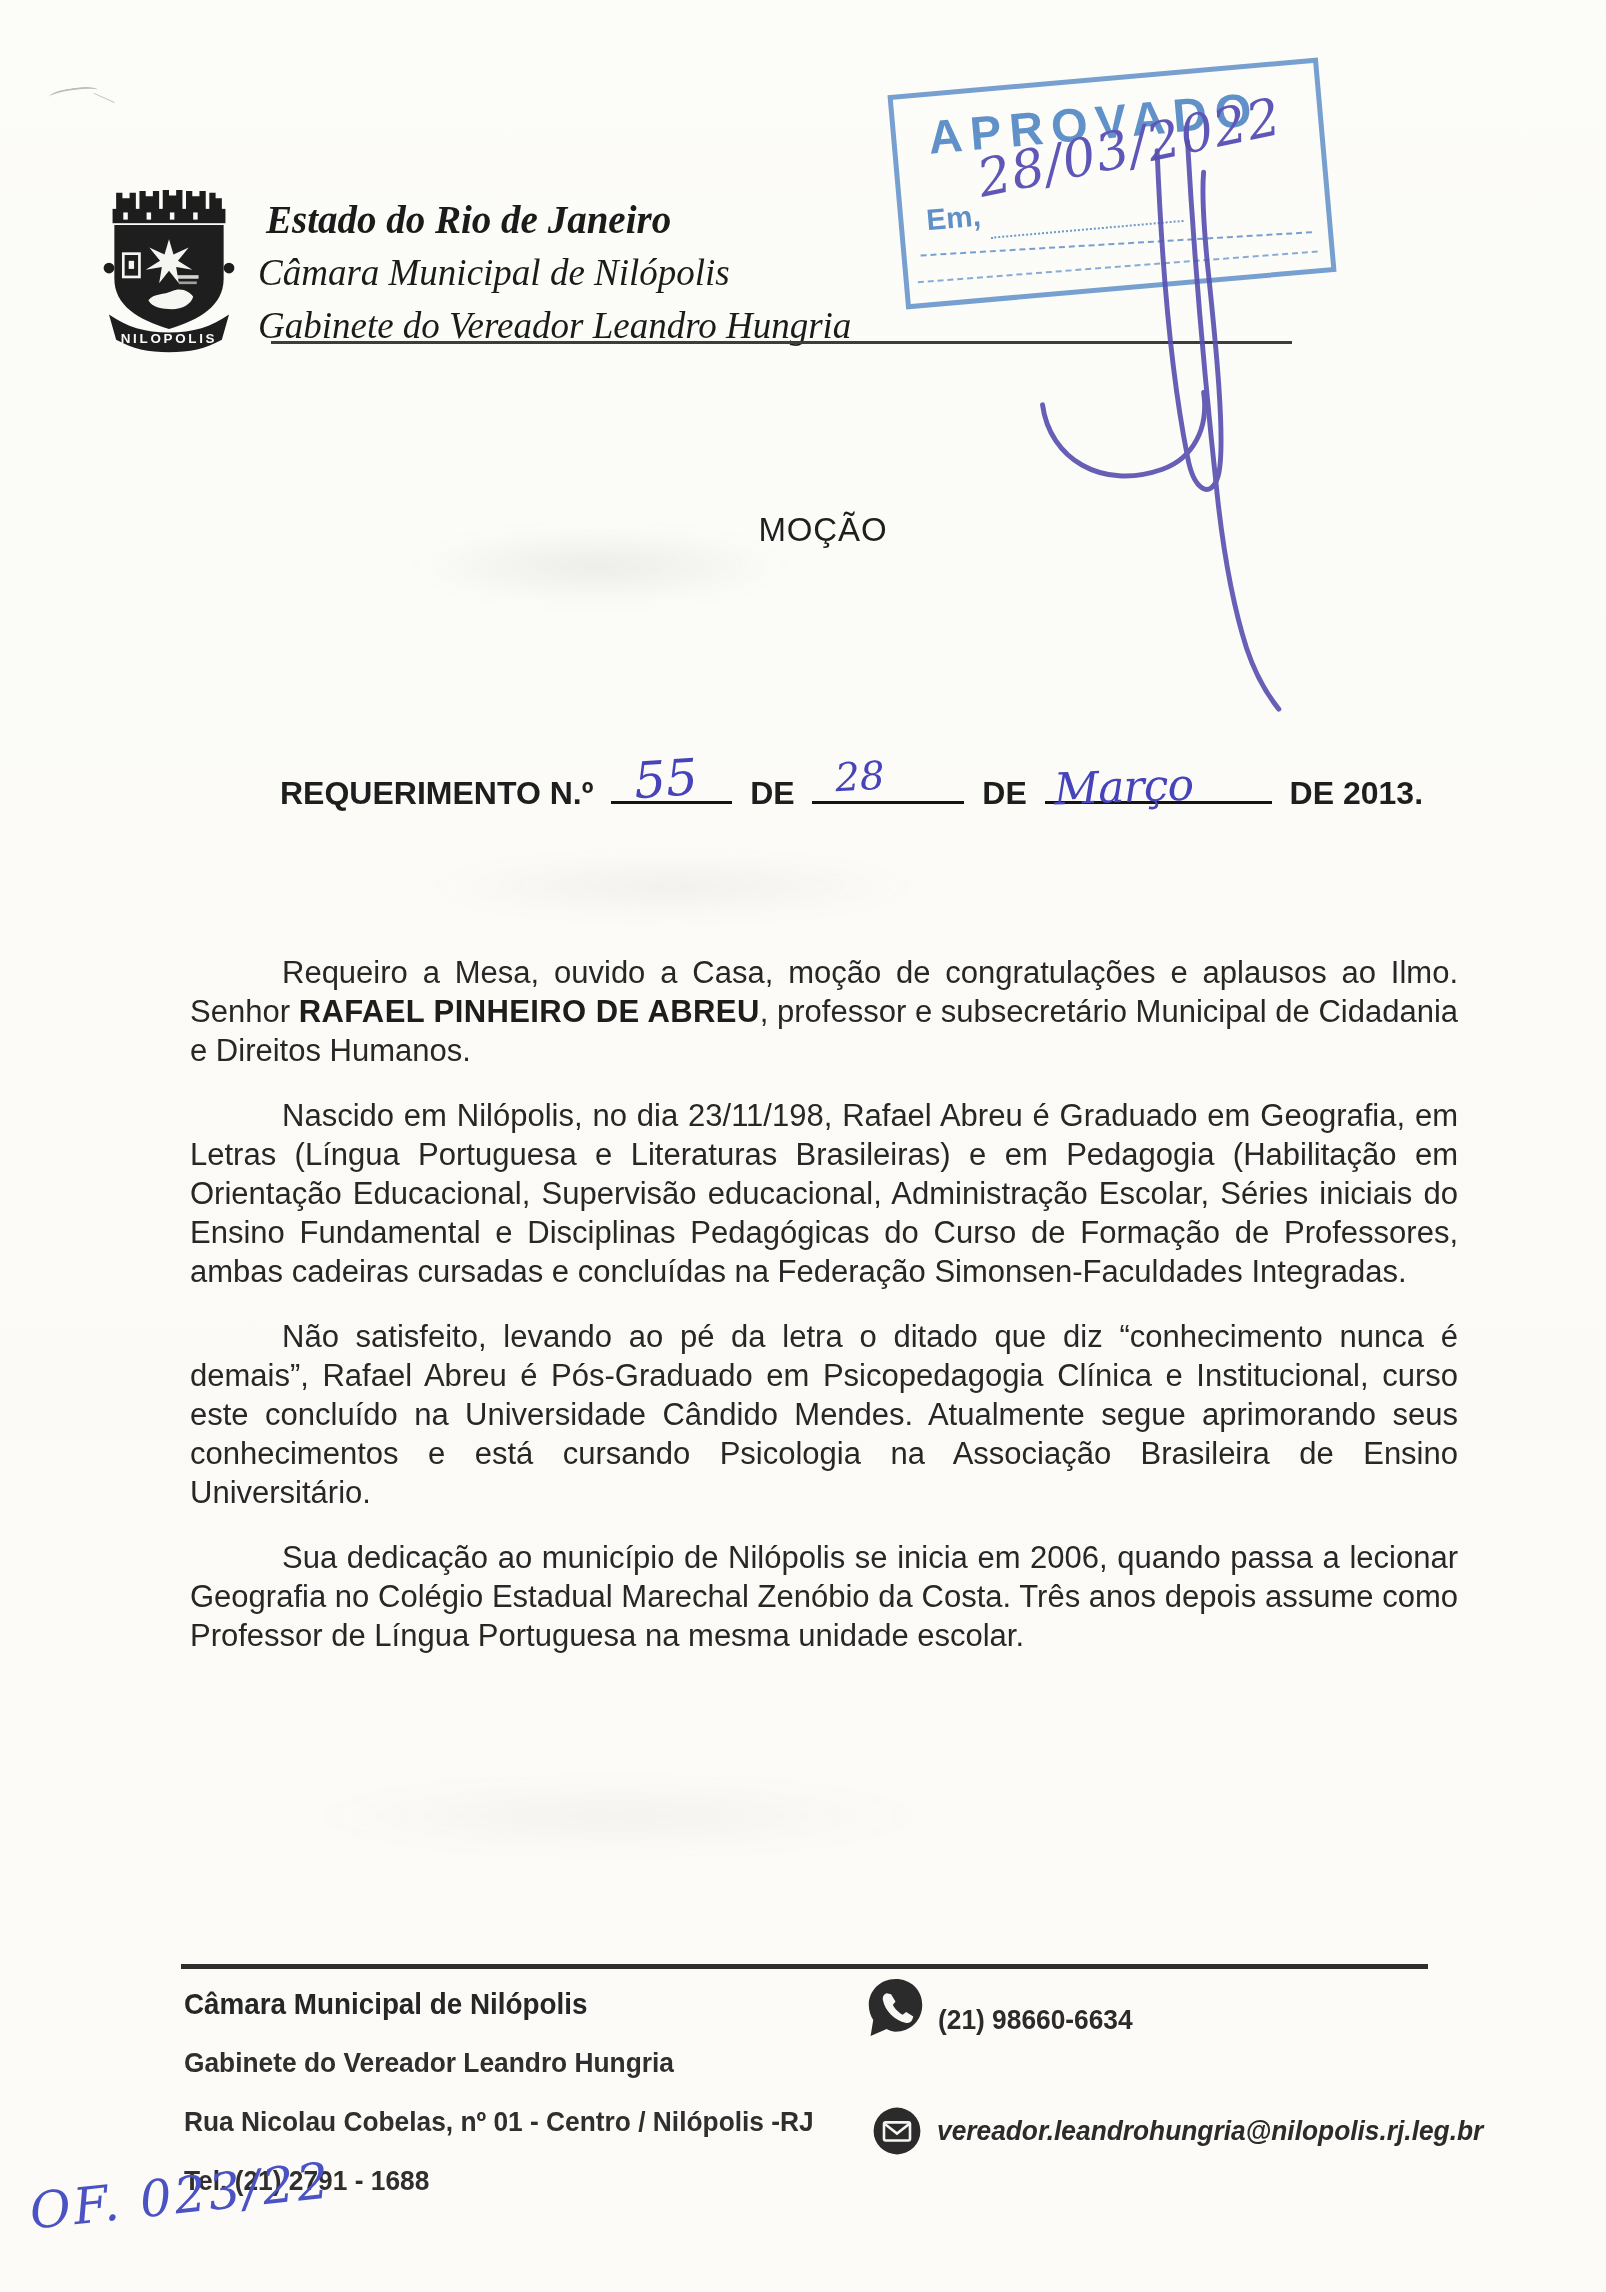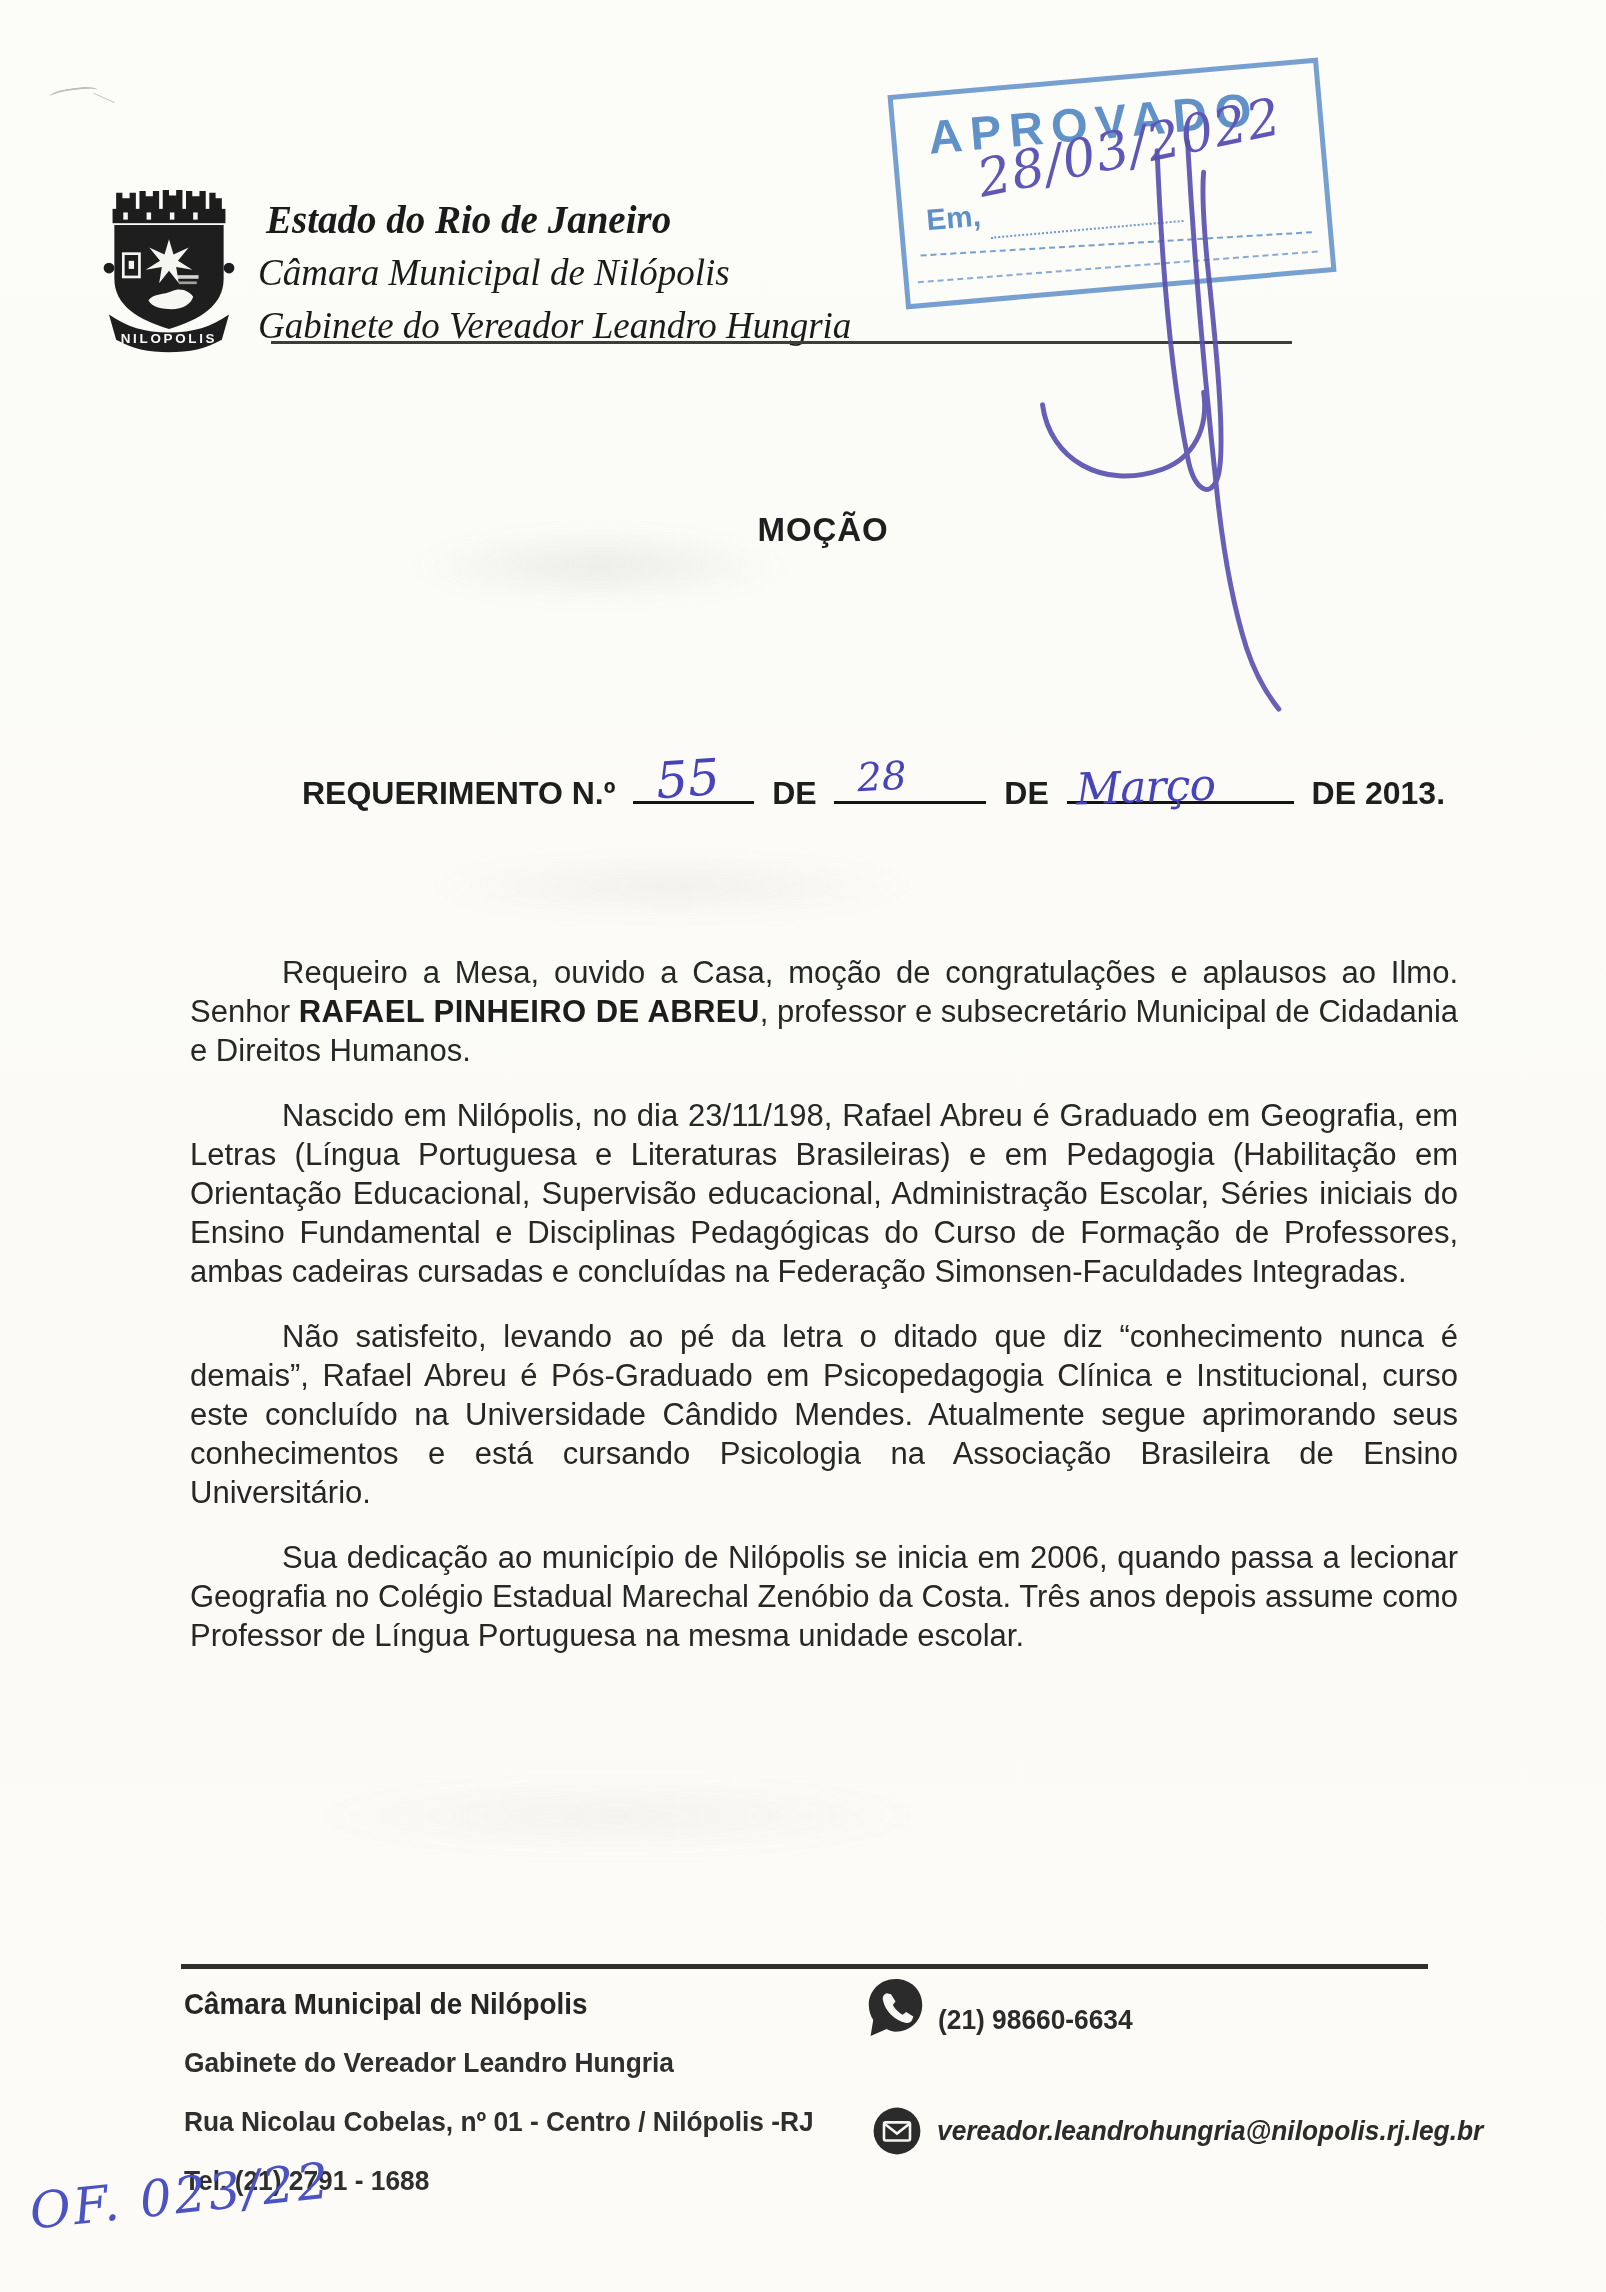--- a/index.html
+++ b/index.html
@@ -42,24 +42,24 @@
     position:absolute;left:77px;top:38px;
     font-family:"DejaVu Serif",serif;font-style:italic;
     font-size:52px;color:#574fb4;letter-spacing:0.9px;
     transform:rotate(-7deg);white-space:nowrap;
   }
   .signature-svg{position:absolute;left:851px;top:54px;width:537px;height:716px;}
 
   
   .doc-title{
     position:absolute;top:511px;left:0;width:100%;box-sizing:border-box;padding-left:39px;
-    text-align:center;font-size:33px;font-weight:700;letter-spacing:0.9px;color:#1f1f1f;
+    text-align:center;font-size:33px;font-weight:400;letter-spacing:0.9px;color:#1f1f1f;
   }
   .req-line{
-    position:absolute;left:302px;top:762px;
+    position:absolute;left:280px;top:762px;
     font-size:32px;font-weight:700;color:#1e1e1e;white-space:nowrap;
   }
   .req-line > *{vertical-align:baseline;}
   .req-slot{
     display:inline-block;position:relative;
     border-bottom:3.6px solid #141414;height:39px;margin:0 9px;
   }
   .slot-number{width:121px;}
   .slot-day{width:152px;}
   .slot-month{width:227px;}

